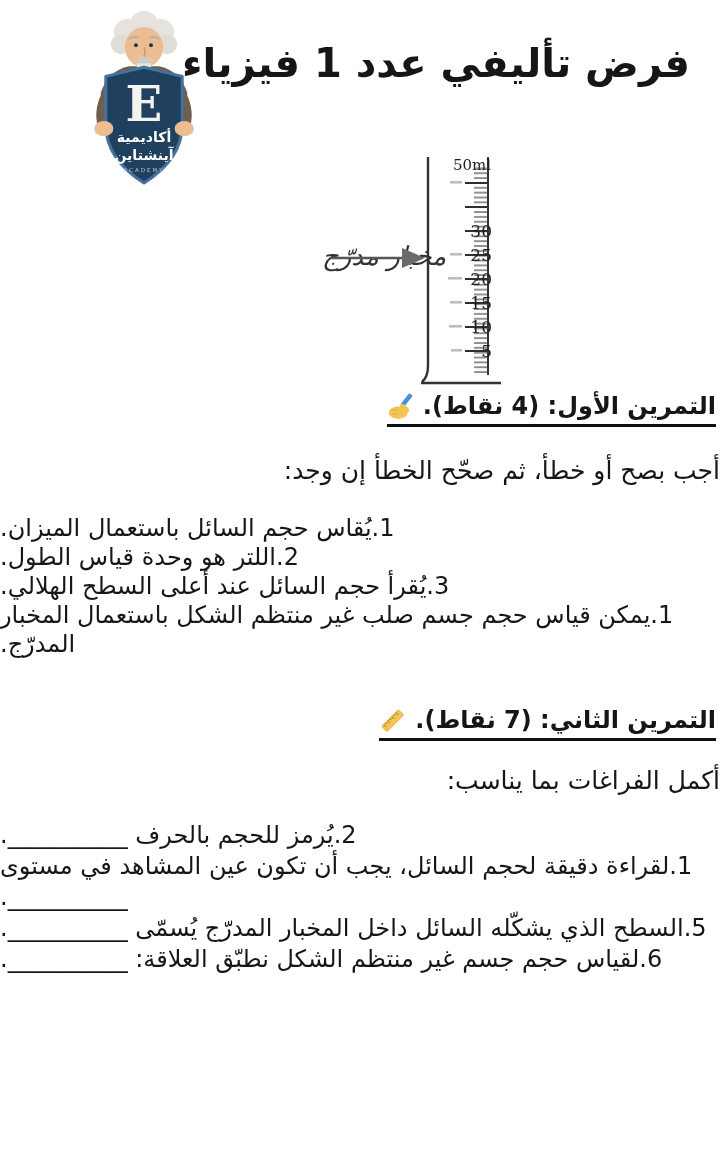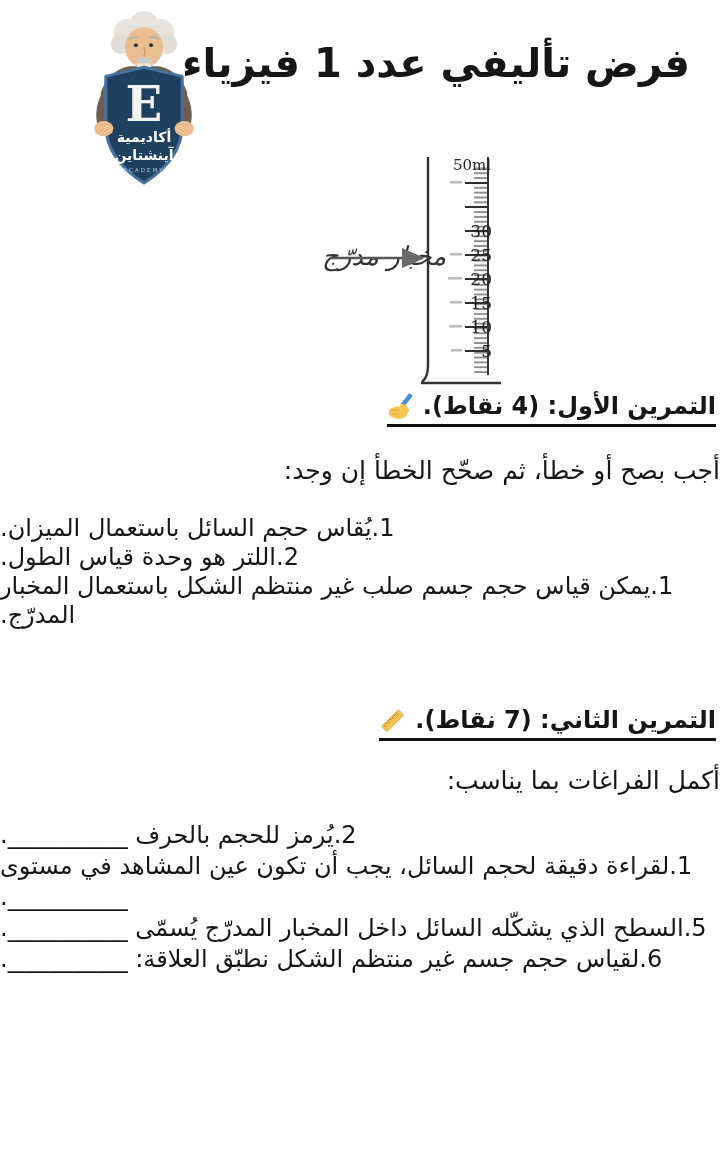--- a/index.html
+++ b/index.html
@@ -135,20 +135,21 @@
         <ellipse cx="10" cy="17.5" rx="8.5" ry="5.5" fill="#f6c453"></ellipse>
         <ellipse cx="15.5" cy="13.5" rx="5" ry="2.6" transform="rotate(38 15.5 13.5)" fill="#f6c453"></ellipse>
         <path d="M4,16 q3,-1.5 6,-0.5 M4.5,19 q3,-1 6,0" stroke="#e0a93e" stroke-width="0.9" fill="none"></path>
       </svg>
     </span>
   </div>
   <p class="instruction" id="ex1-instruction">أجب بصح أو خطأ، ثم صحّح الخطأ إن وجد:</p>
   <div class="qlist" id="ex1-list">
     <div class="q">1.يُقاس حجم السائل باستعمال الميزان.</div>
     <div class="q">2.اللتر هو وحدة قياس الطول.</div>
+    <div class="q">3.يُقرأ حجم السائل عند أعلى السطح الهلالي.</div>
     <div class="q">1.يمكن قياس حجم جسم صلب غير منتظم الشكل باستعمال المخبار المدرّج.</div>
   </div>
 
   <div class="ex-header" id="ex2-header">
     <span class="header-wrap">
       <span>التمرين الثاني: (7 نقاط).</span>
       <svg class="icon" width="27" height="27" viewBox="0 0 24 24" aria-hidden="true">
         <g transform="rotate(-45 12 12)">
           <rect x="1.5" y="9" width="21" height="6.5" rx="1" fill="#f6c453" stroke="#d9a43a" stroke-width="0.8"></rect>
           <g stroke="#8a6d1f" stroke-width="0.8">

